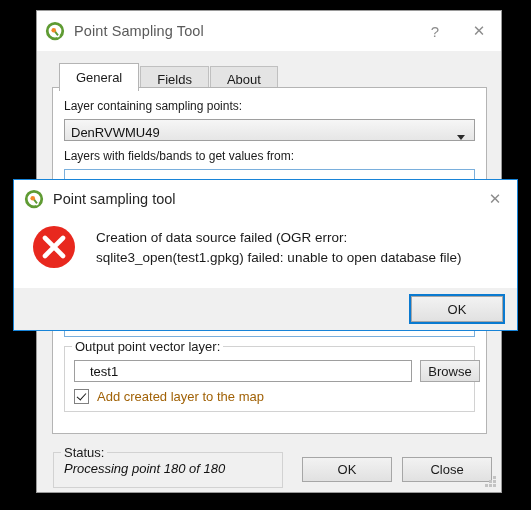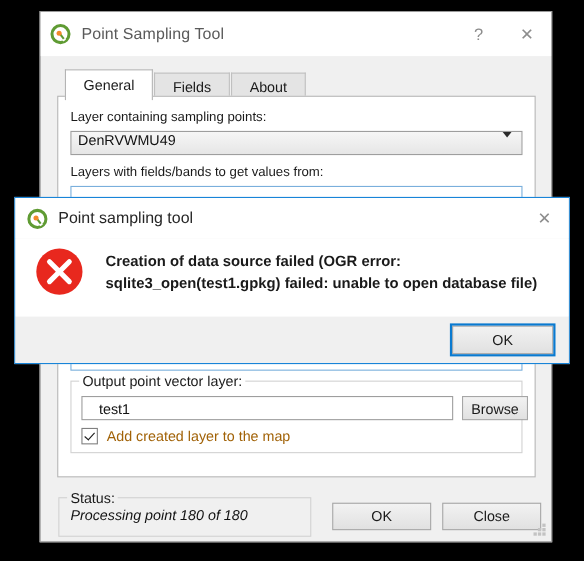--- a/index.html
+++ b/index.html
@@ -114,21 +114,21 @@
     font-size: 12px;
     color: #1a1a1a;
     white-space: nowrap;
   }
 
   .combo {
     height: 22px;
     border: 1px solid #9e9e9e;
     background: linear-gradient(to bottom, #f6f6f6 0%, #e6e6e6 100%);
     display: flex;
-    align-items: flex-start;
+    align-items: flex-end;
     padding: 0 4px 0 6px;
     box-sizing: border-box;
     font-size: 13px;
     color: #111;
     cursor: default;
   }
   .combo .val { flex: 1 1 auto; }
   .combo .arrow {
     width: 0; height: 0;
     border-left: 4.5px solid transparent;
@@ -256,21 +256,20 @@
     flex: 1 1 auto;
     white-space: nowrap;
   }
   .err-body {
     background: #ffffff;
     height: 71px;
     display: flex;
     align-items: flex-start;
     padding: 8px 14px 0 18px;
     box-sizing: border-box;
-    font-weight: bold;
   }
   .err-icon {
     width: 44px; height: 44px;
     flex: 0 0 44px;
     margin-right: 20px;
   }
   .err-msg {
     font-size: 13.5px;
     color: #1a1a1a;
     line-height: 20px;

